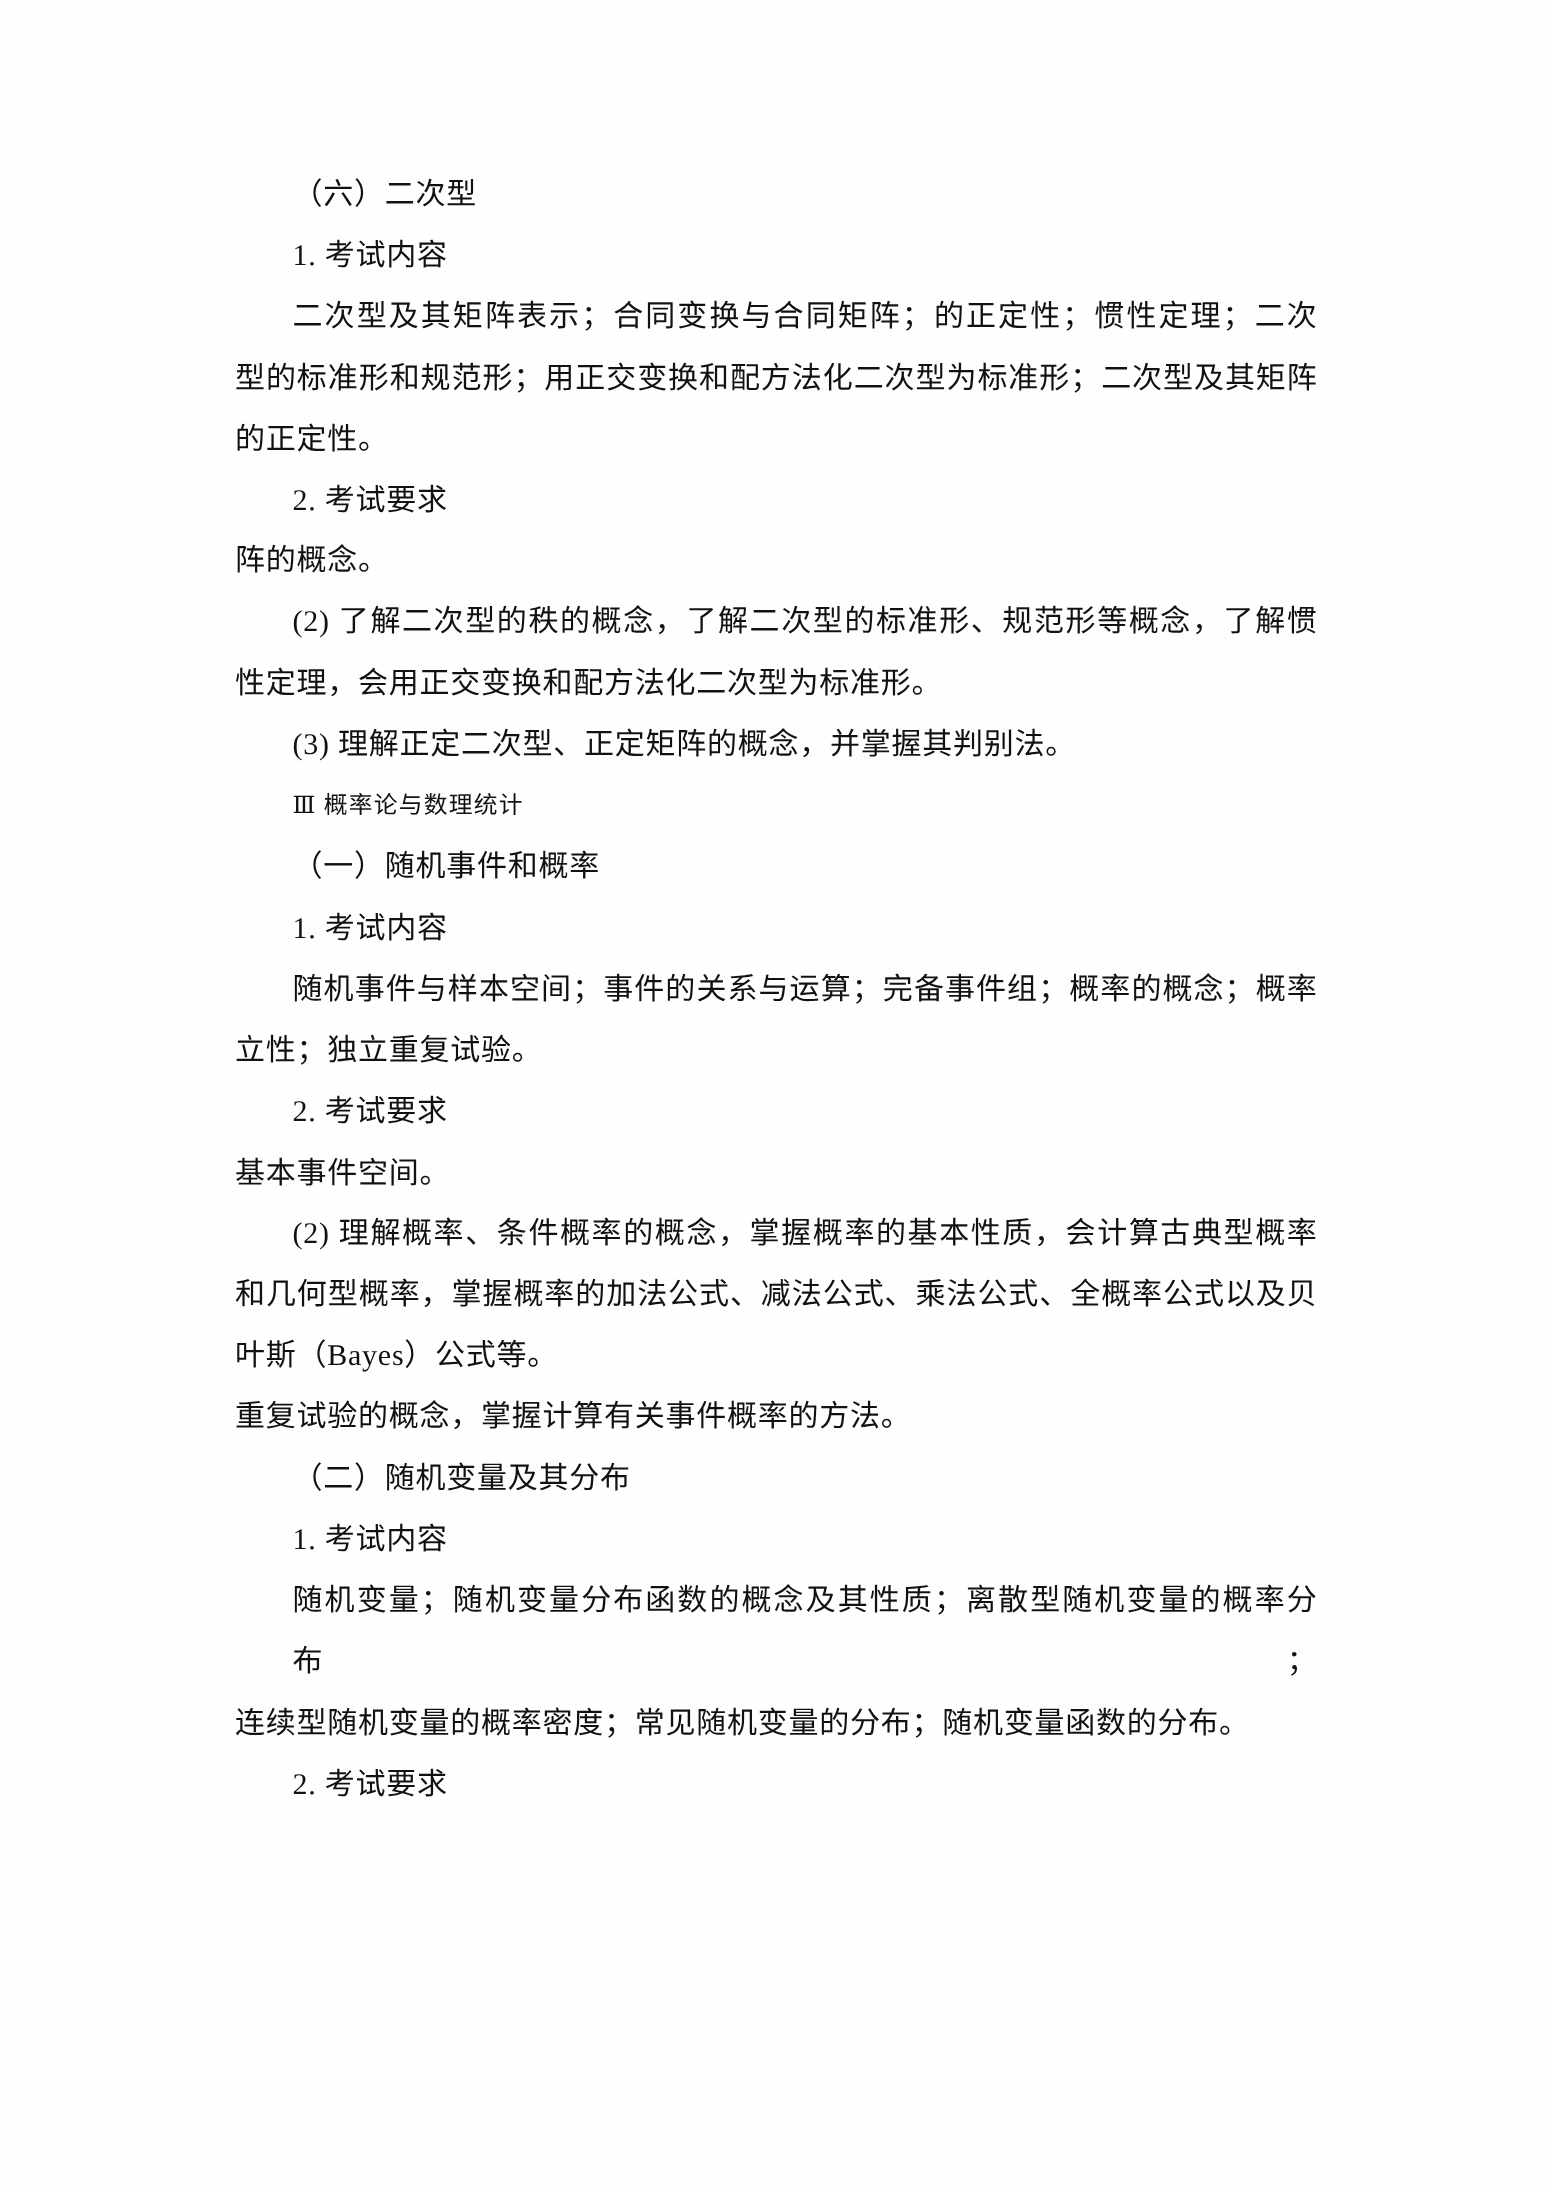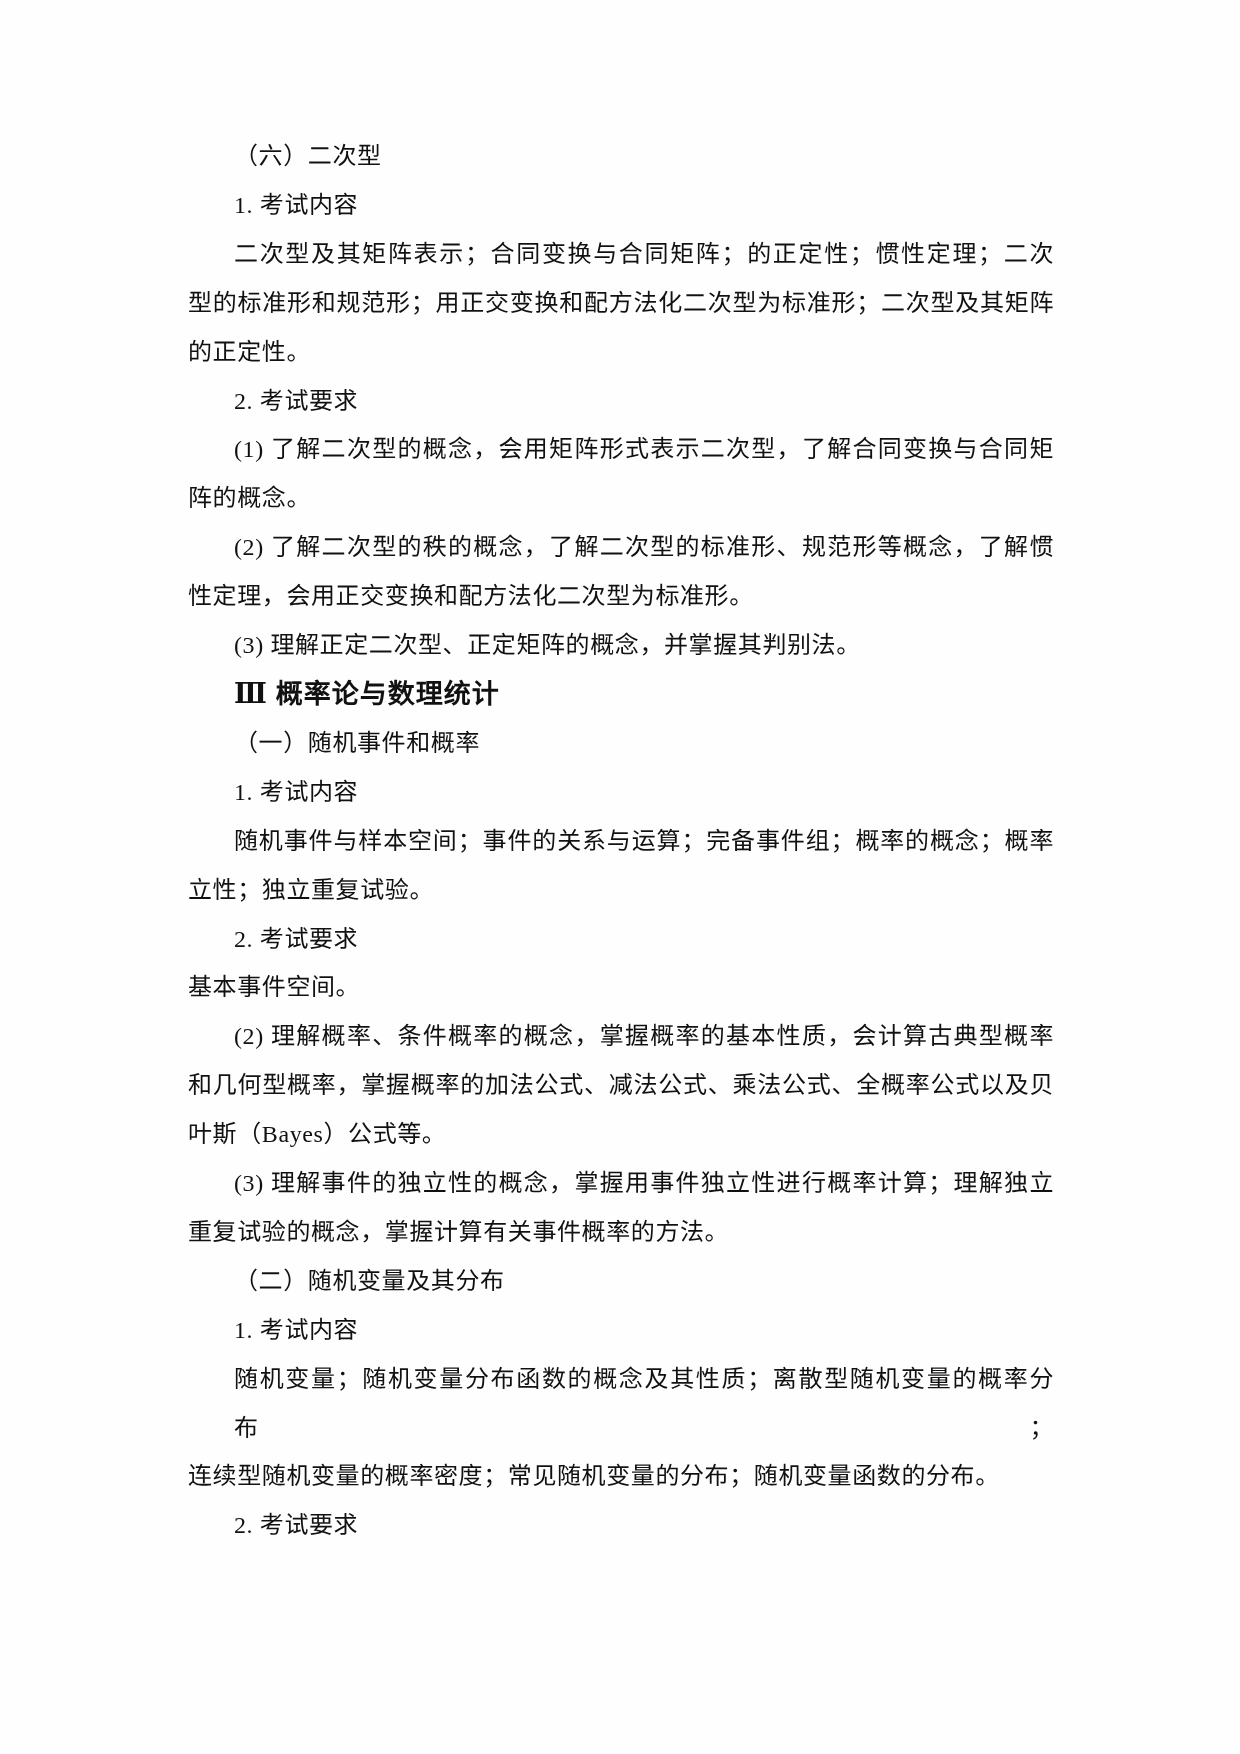--- a/index.html
+++ b/index.html
@@ -35,52 +35,50 @@
     padding-left: 46px;
   }
   
   .fill {
     text-align: justify;
     text-align-last: justify;
     text-justify: inter-character;
   }
   
   .head {
-    font-weight: bold;
-    font-size: 27px;
+    font-weight: normal;
+    font-size: 19px;
     letter-spacing: 1px;
   }
 </style>
 </head>
 <body>
 
 <div class="page">
   <div class="text-block">
     <div class="l ind">（六）二次型</div>
     <div class="l ind">1. 考试内容</div>
     <div class="l ind fill">二次型及其矩阵表示；合同变换与合同矩阵；的正定性；惯性定理；二次</div>
     <div class="l fill">型的标准形和规范形；用正交变换和配方法化二次型为标准形；二次型及其矩阵</div>
     <div class="l">的正定性。</div>
     <div class="l ind">2. 考试要求</div>
-    <div class="l ind fill">(1) 了解二次型的概念，会用矩阵形式表示二次型，了解合同变换与合同矩</div>
     <div class="l">阵的概念。</div>
     <div class="l ind fill">(2) 了解二次型的秩的概念，了解二次型的标准形、规范形等概念，了解惯</div>
     <div class="l">性定理，会用正交变换和配方法化二次型为标准形。</div>
     <div class="l ind">(3) 理解正定二次型、正定矩阵的概念，并掌握其判别法。</div>
     <div class="l ind head">Ⅲ 概率论与数理统计</div>
     <div class="l ind">（一）随机事件和概率</div>
     <div class="l ind">1. 考试内容</div>
     <div class="l ind fill">随机事件与样本空间；事件的关系与运算；完备事件组；概率的概念；概率</div>
     <div class="l">立性；独立重复试验。</div>
     <div class="l ind">2. 考试要求</div>
     <div class="l">基本事件空间。</div>
     <div class="l ind fill">(2) 理解概率、条件概率的概念，掌握概率的基本性质，会计算古典型概率</div>
     <div class="l fill">和几何型概率，掌握概率的加法公式、减法公式、乘法公式、全概率公式以及贝</div>
     <div class="l">叶斯（Bayes）公式等。</div>
-    <div class="l ind fill">(3) 理解事件的独立性的概念，掌握用事件独立性进行概率计算；理解独立</div>
     <div class="l">重复试验的概念，掌握计算有关事件概率的方法。</div>
     <div class="l ind">（二）随机变量及其分布</div>
     <div class="l ind">1. 考试内容</div>
     <div class="l ind fill">随机变量；随机变量分布函数的概念及其性质；离散型随机变量的概率分布；</div>
     <div class="l">连续型随机变量的概率密度；常见随机变量的分布；随机变量函数的分布。</div>
     <div class="l ind">2. 考试要求</div>
   </div>
 </div>
 
 </body></html>

